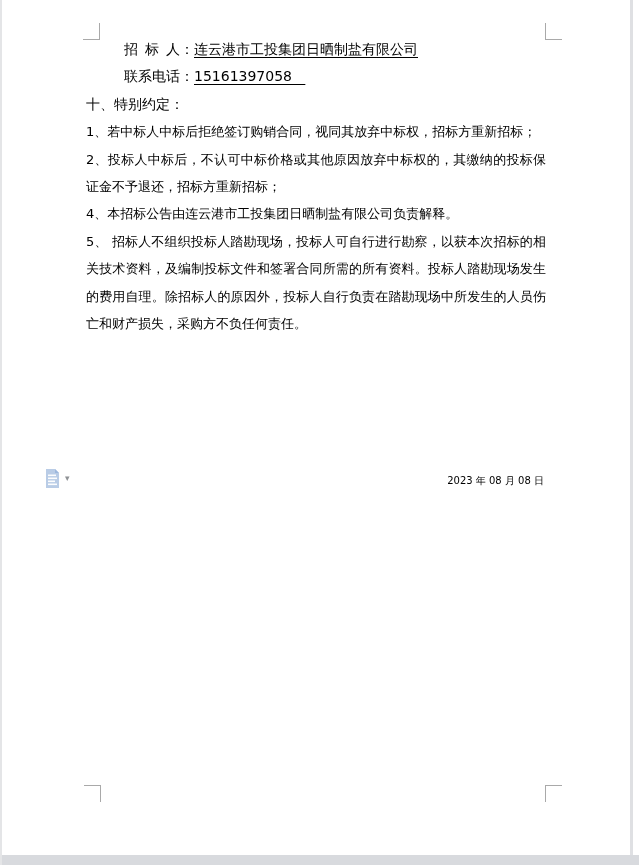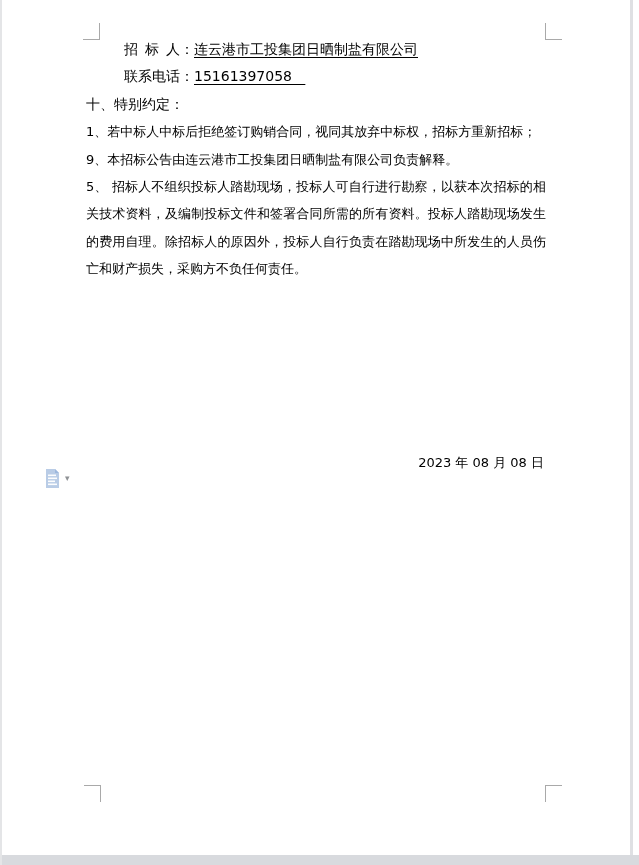--- a/index.html
+++ b/index.html
@@ -43,23 +43,23 @@
   }
 
   .clause {
     font-size: 13px;
     line-height: 27.4px;
     text-align: justify;
   }
 
   .doc-date {
     position: absolute;
-    top: 441px;
+    top: 462px;
     right: 95px;
-    font-size: 13px;
+    font-size: 10px;
     line-height: 18px;
     white-space: pre;
   }
 
   .paste-widget {
     position: absolute;
     left: 43px;
     top: 469px;
     display: flex;
     align-items: center;
@@ -103,21 +103,22 @@
   <div class="content">
 
     <div class="contact-block">
       <p class="contact-line"><span class="label">招 标 人：</span><span class="value">连云港市工投集团日晒制盐有限公司</span></p>
       <p class="contact-line"><span class="label">联系电话：</span><span class="value">15161397058&nbsp;&nbsp;&nbsp;</span></p>
     </div>
 
     <p class="heading">十、特别约定：</p>
 
     <p class="clause">1、若中标人中标后拒绝签订购销合同，视同其放弃中标权，招标方重新招标；</p>
-    <p class="clause">9、本招标公告由连云港市工投集团日晒制盐有限公司负责解释。</p>
+    <p class="clause">2、投标人中标后，不认可中标价格或其他原因放弃中标权的，其缴纳的投标保证金不予退还，招标方重新招标；</p>
+    <p class="clause">4、本招标公告由连云港市工投集团日晒制盐有限公司负责解释。</p>
     <p class="clause">5、 招标人不组织投标人踏勘现场，投标人可自行进行勘察，以获本次招标的相关技术资料，及编制投标文件和签署合同所需的所有资料。投标人踏勘现场发生的费用自理。除招标人的原因外，投标人自行负责在踏勘现场中所发生的人员伤亡和财产损失，采购方不负任何责任。</p>
 
   </div>
 
   <div class="paste-widget">
     <span>
       <svg width="15" height="19" viewBox="0 0 15 19" xmlns="http://www.w3.org/2000/svg">
         <path d="M1 0 h9 l4 4 v15 h-13 z" fill="#b9cce6"></path>
         <path d="M10 0 l4 4 h-4 z" fill="#9db8dd"></path>
         <rect x="3" y="5.5" width="8" height="1.6" fill="#ffffff" opacity="0.95"></rect>

